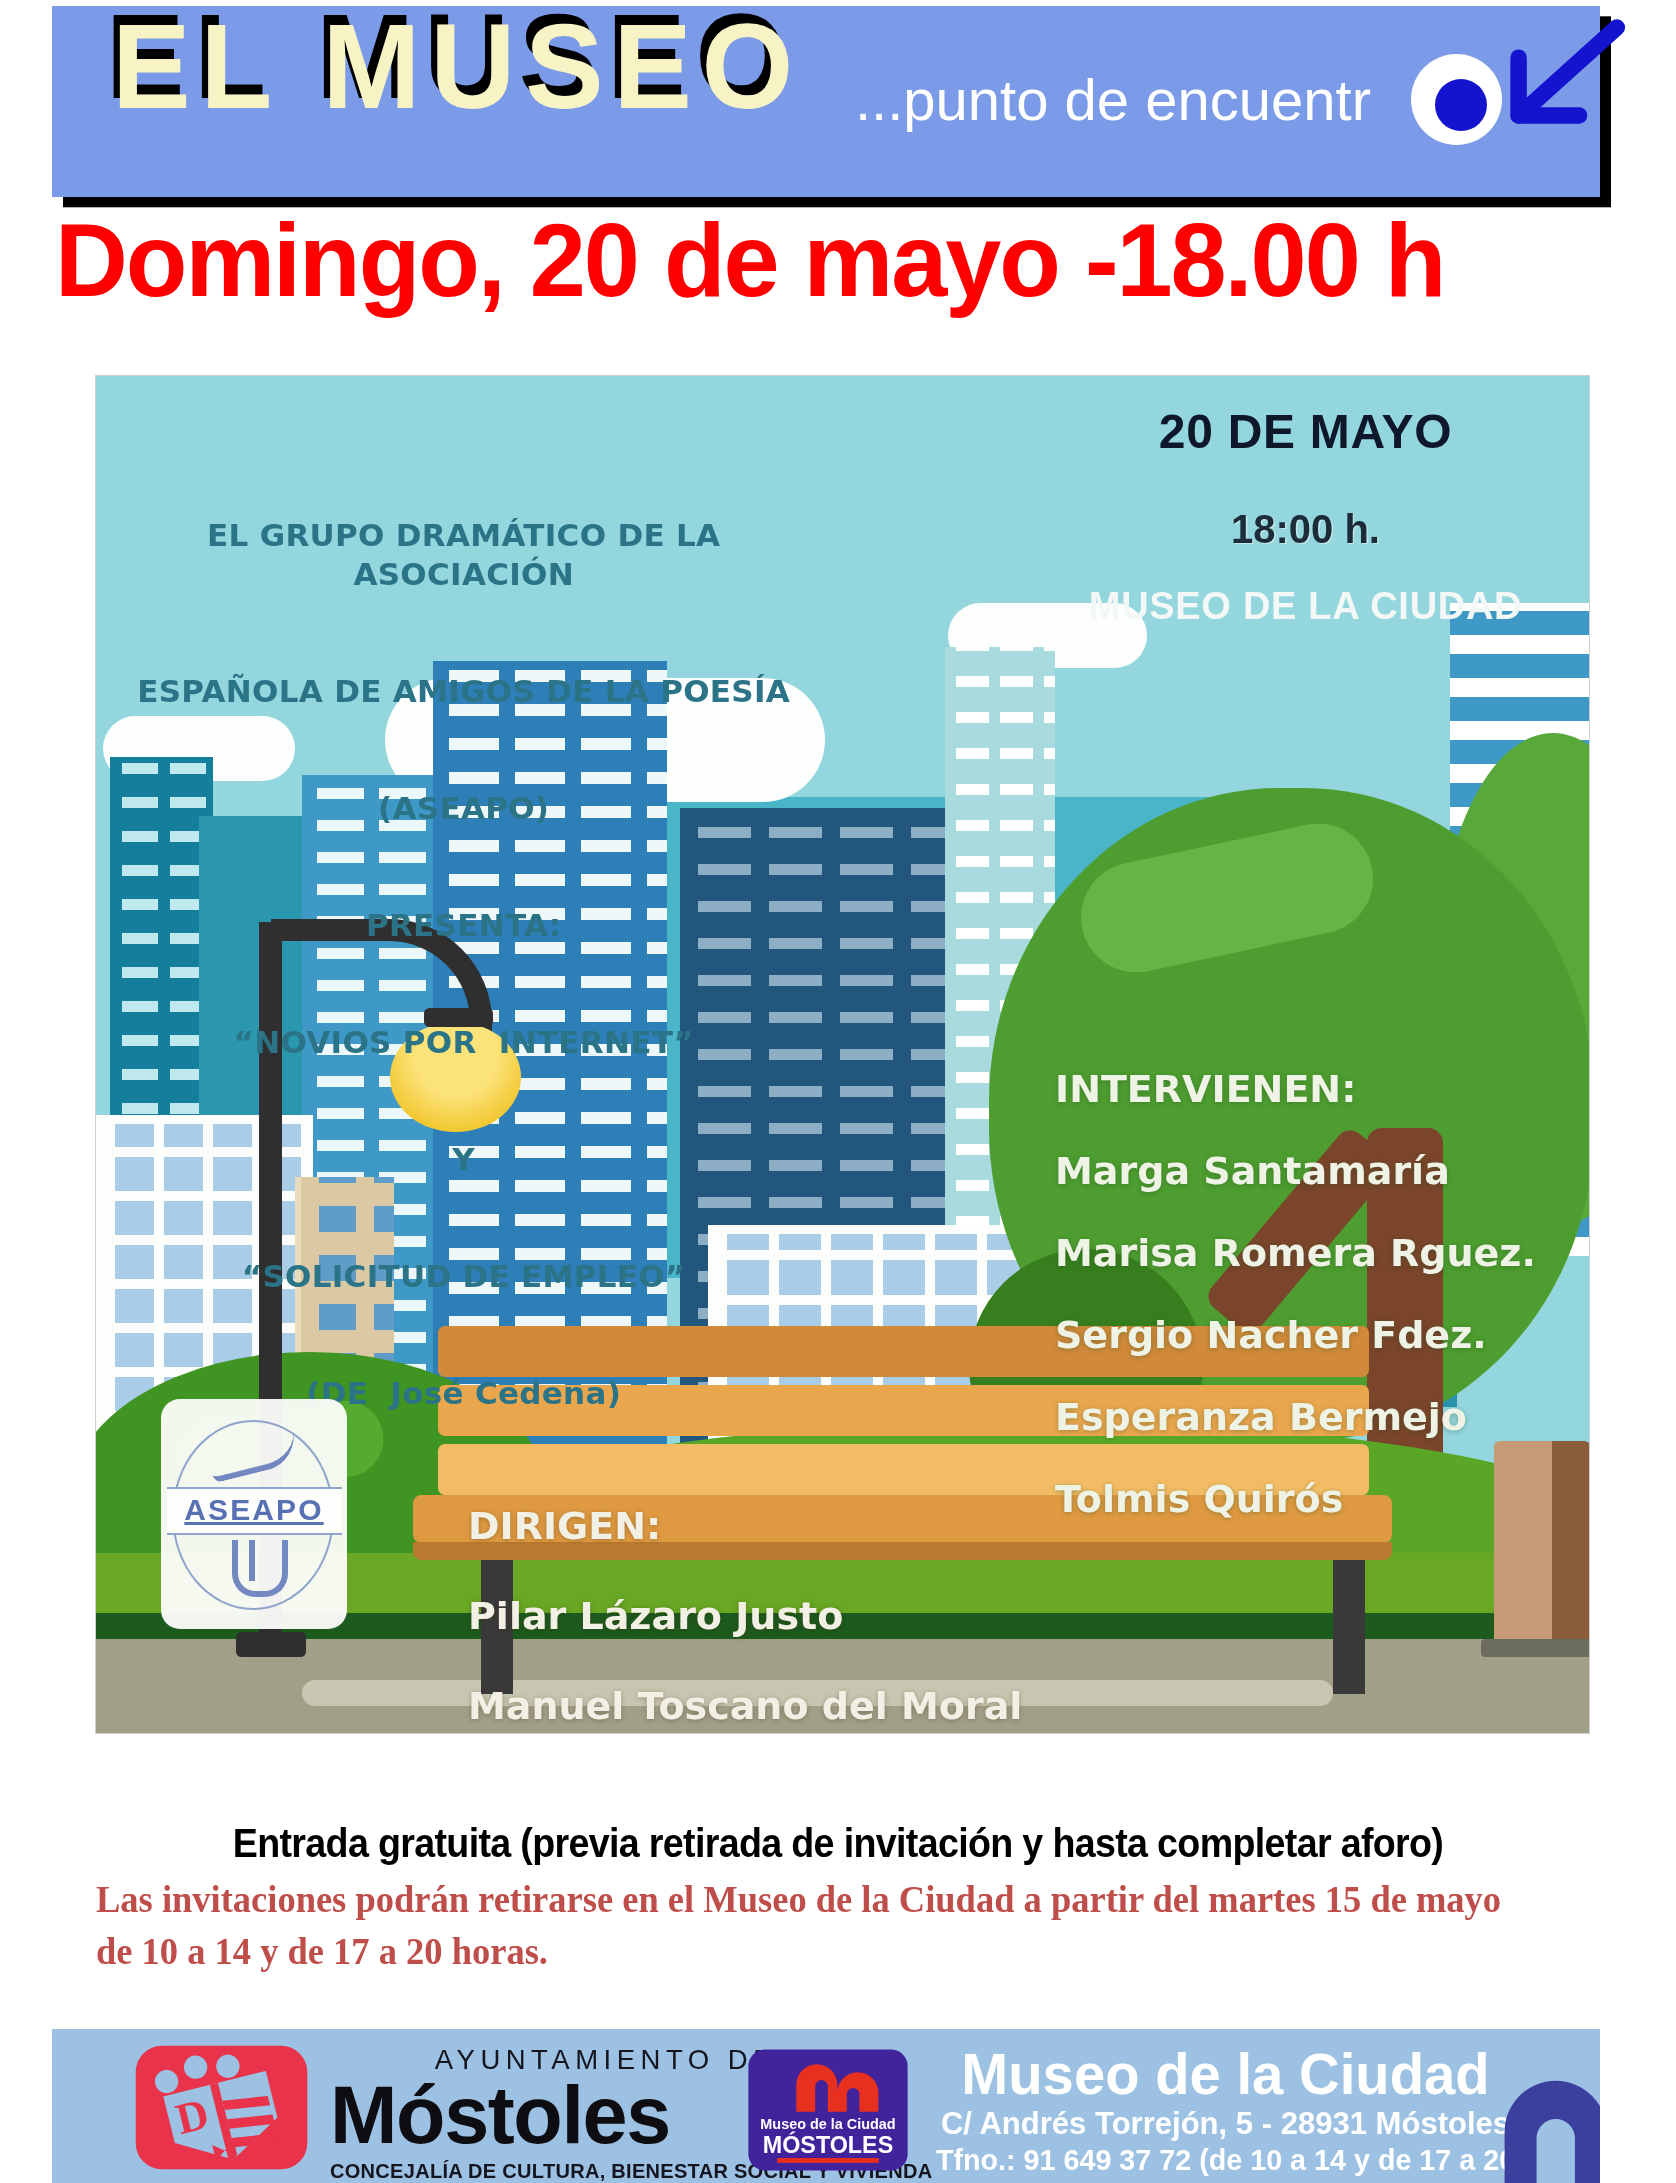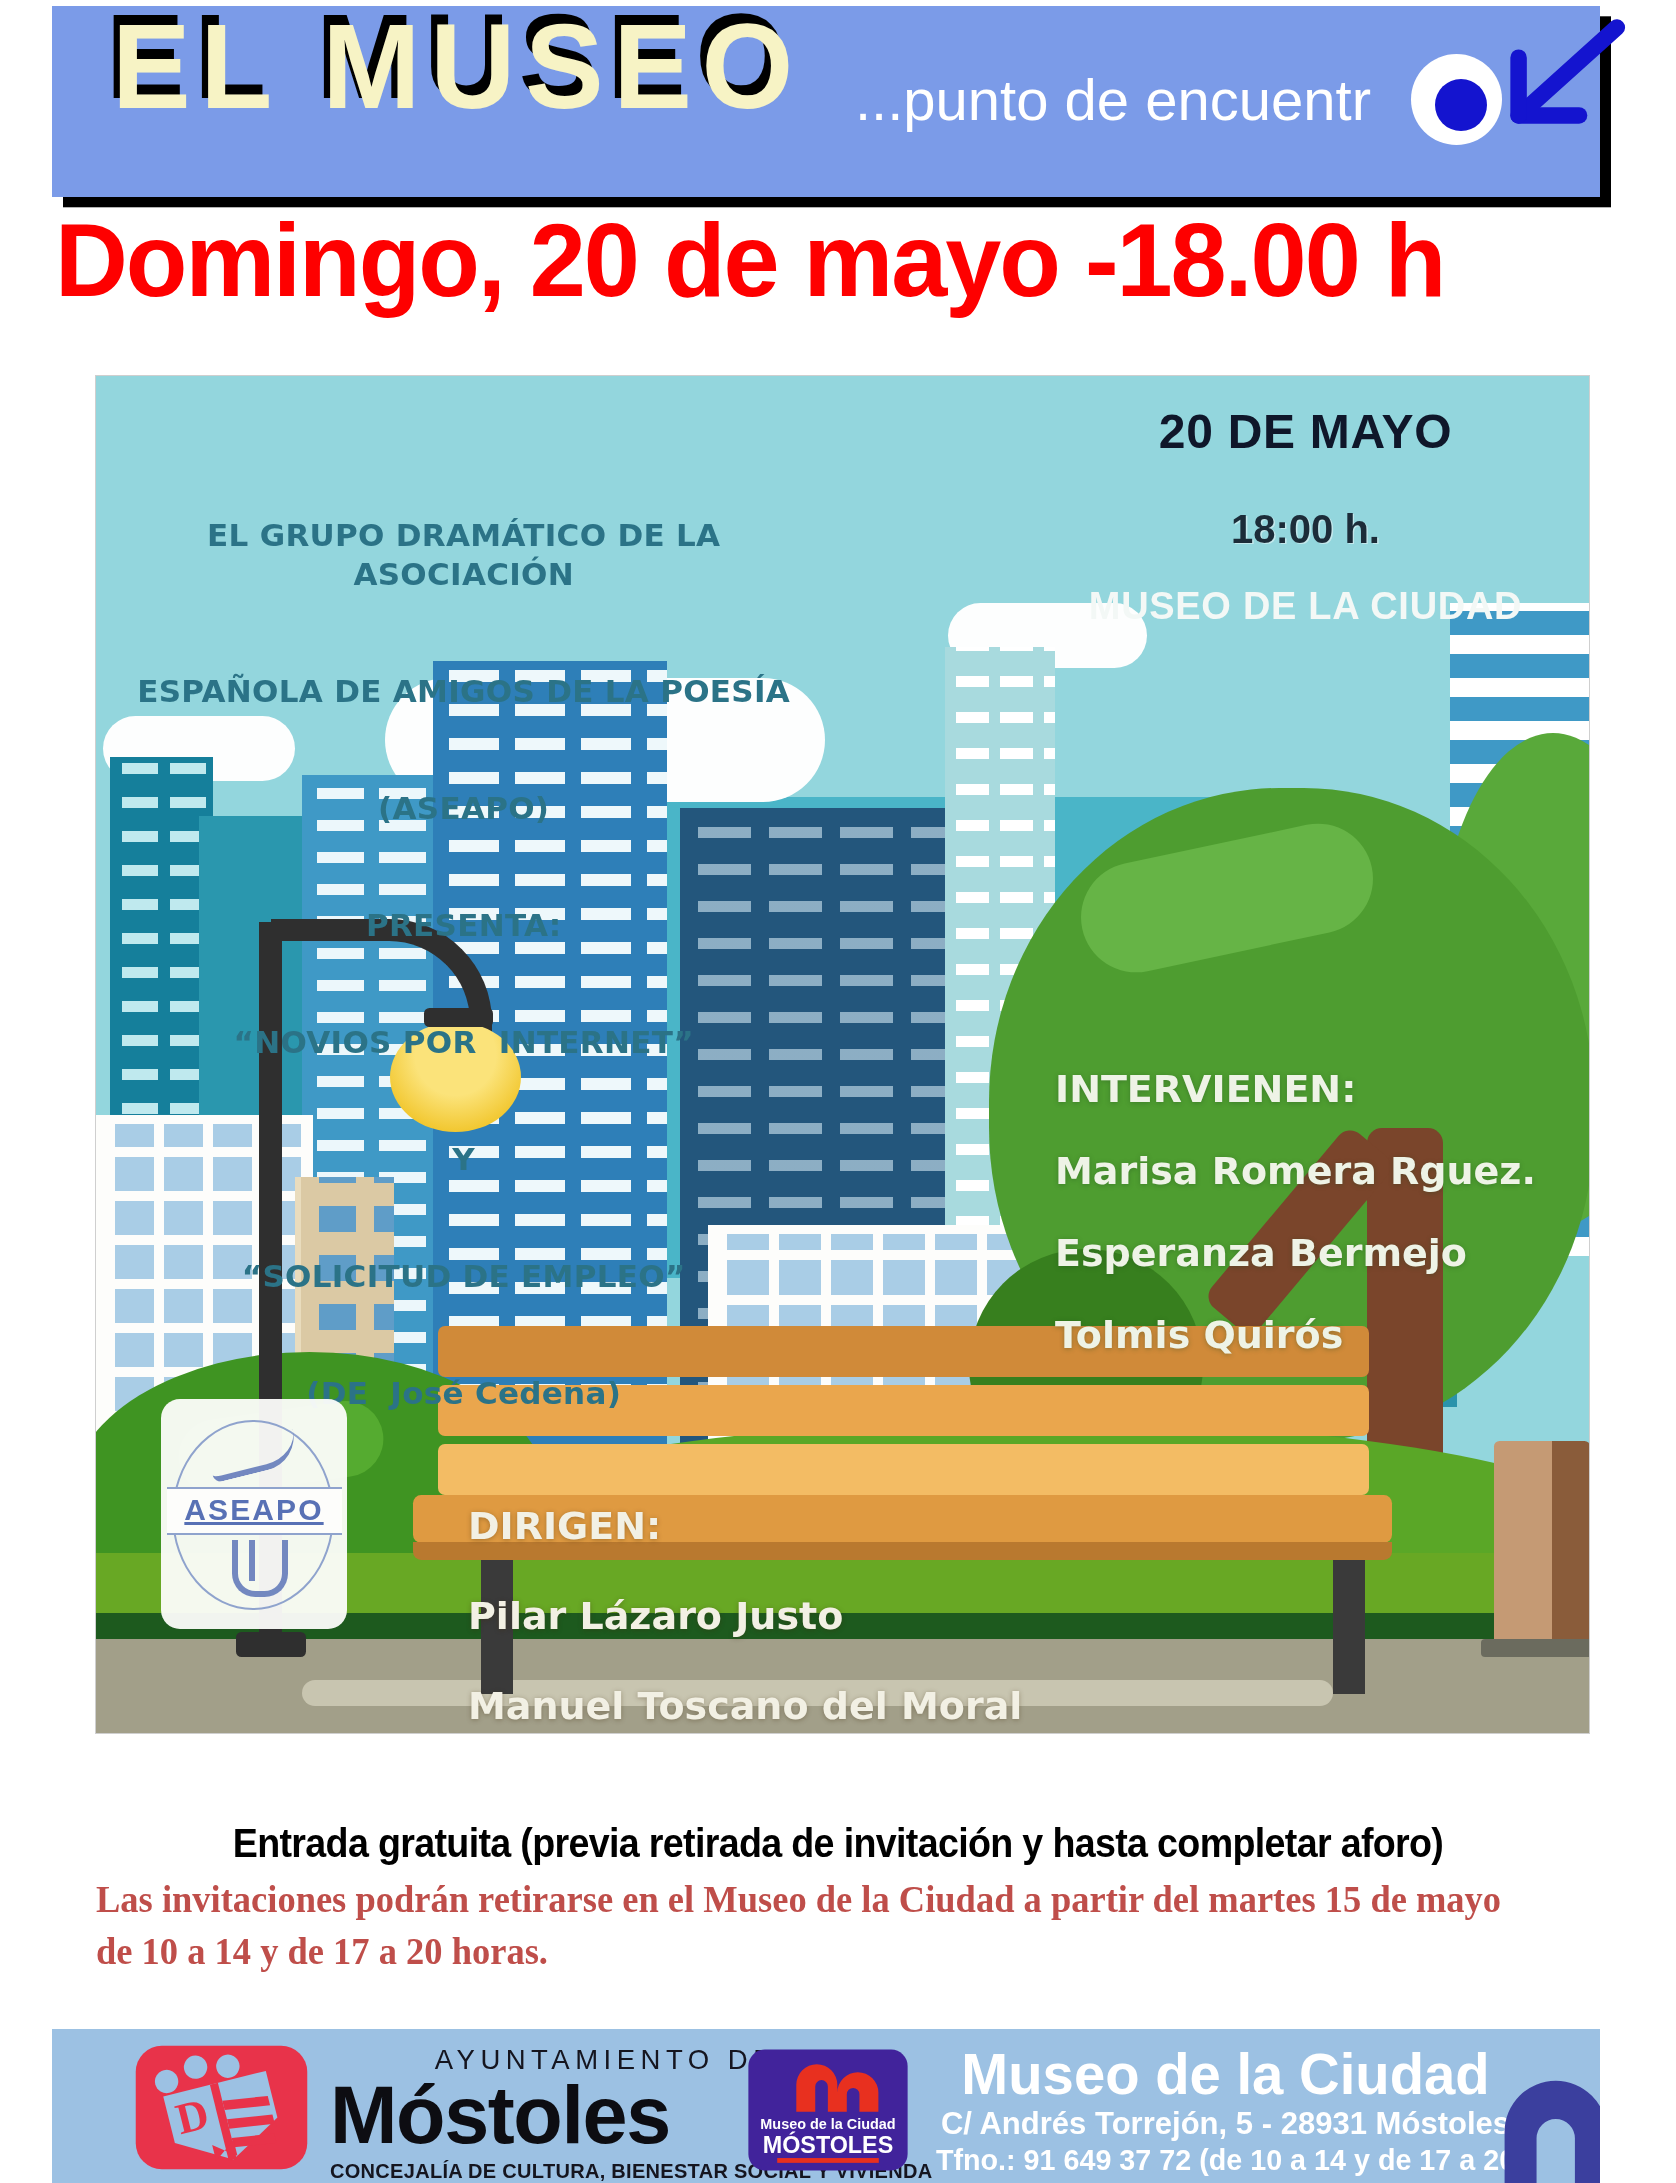--- a/index.html
+++ b/index.html
@@ -206,21 +206,23 @@
     </div>
 
     <div class="abs event-block">
       <div class="event-l1">20 DE MAYO</div>
       <div class="event-l2">18:00 h.</div>
       <div class="event-l3">MUSEO DE LA CIUDAD</div>
     </div>
 
     <div class="abs cast-block">
       <div>INTERVIENEN:</div>
+      <div>Marga Santamaría</div>
       <div>Marisa Romera Rguez.</div>
+      <div>Sergio Nacher Fdez.</div>
       <div>Esperanza Bermejo</div>
       <div>Tolmis Quirós</div>
     </div>
 
     <div class="abs dir-block">
       <div>DIRIGEN:</div>
       <div>Pilar Lázaro Justo</div>
       <div>Manuel Toscano del Moral</div>
     </div>
 

